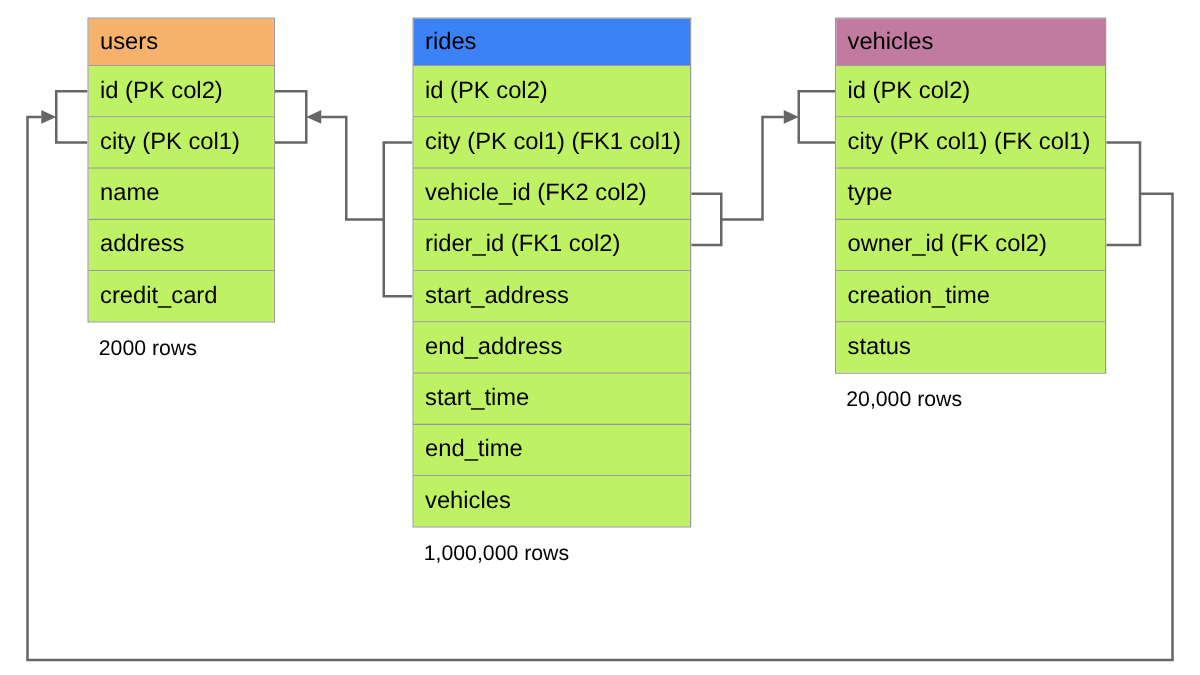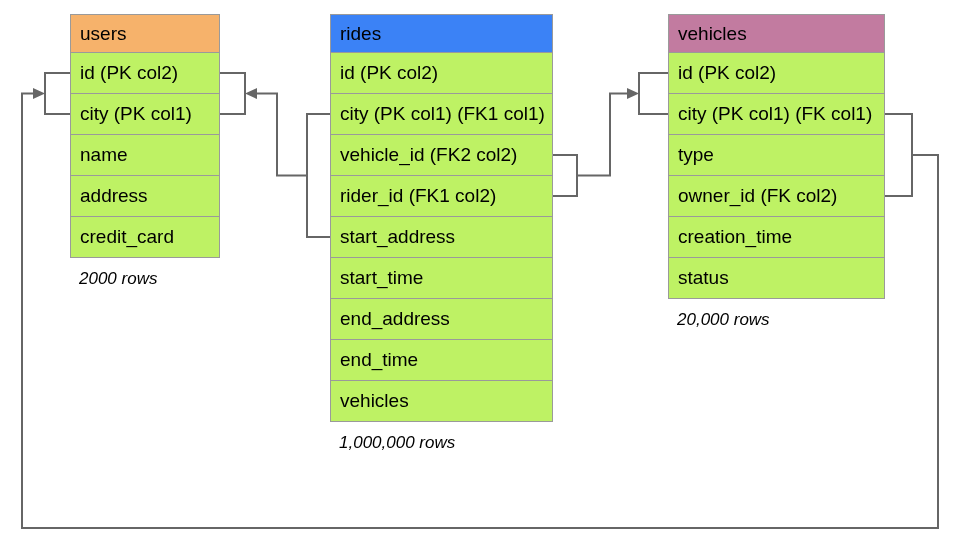--- a/index.html
+++ b/index.html
@@ -62,21 +62,20 @@
   }
   .tbl-row:last-child {
     border-bottom: none;
   }
   .tbl-caption {
     margin-top: 11px;
     margin-left: 9px;
     font-size: 17px;
     color: #000000;
     white-space: nowrap;
-    font-style: italic;
   }
 </style>
 </head>
 <body>
 
 <div class="canvas">
 
   <svg class="connector-layer" width="960" height="540" viewBox="0 0 960 540" xmlns="http://www.w3.org/2000/svg">
 
     <path class="conn" d="M70,73 H45 V114 H70" stroke="#666666"></path>
@@ -114,22 +113,22 @@
   </div>
 
   <div class="tblwrap" style="left:330px; top:14px; width:223px;">
     <div class="tbl">
       <div class="tbl-header" style="background-color: #3b82f6;">rides</div>
       <div class="tbl-row">id (PK col2)</div>
       <div class="tbl-row">city (PK col1) (FK1 col1)</div>
       <div class="tbl-row">vehicle_id (FK2 col2)</div>
       <div class="tbl-row">rider_id (FK1 col2)</div>
       <div class="tbl-row">start_address</div>
+      <div class="tbl-row">end_address</div>
       <div class="tbl-row">start_time</div>
-      <div class="tbl-row">end_address</div>
       <div class="tbl-row">end_time</div>
       <div class="tbl-row">vehicles</div>
     </div>
     <div class="tbl-caption">1,000,000 rows</div>
   </div>
 
   <div class="tblwrap" style="left:668px; top:14px; width:217px;">
     <div class="tbl">
       <div class="tbl-header" style="background-color: rgb(194, 123, 160);">vehicles</div>
       <div class="tbl-row">id (PK col2)</div>

